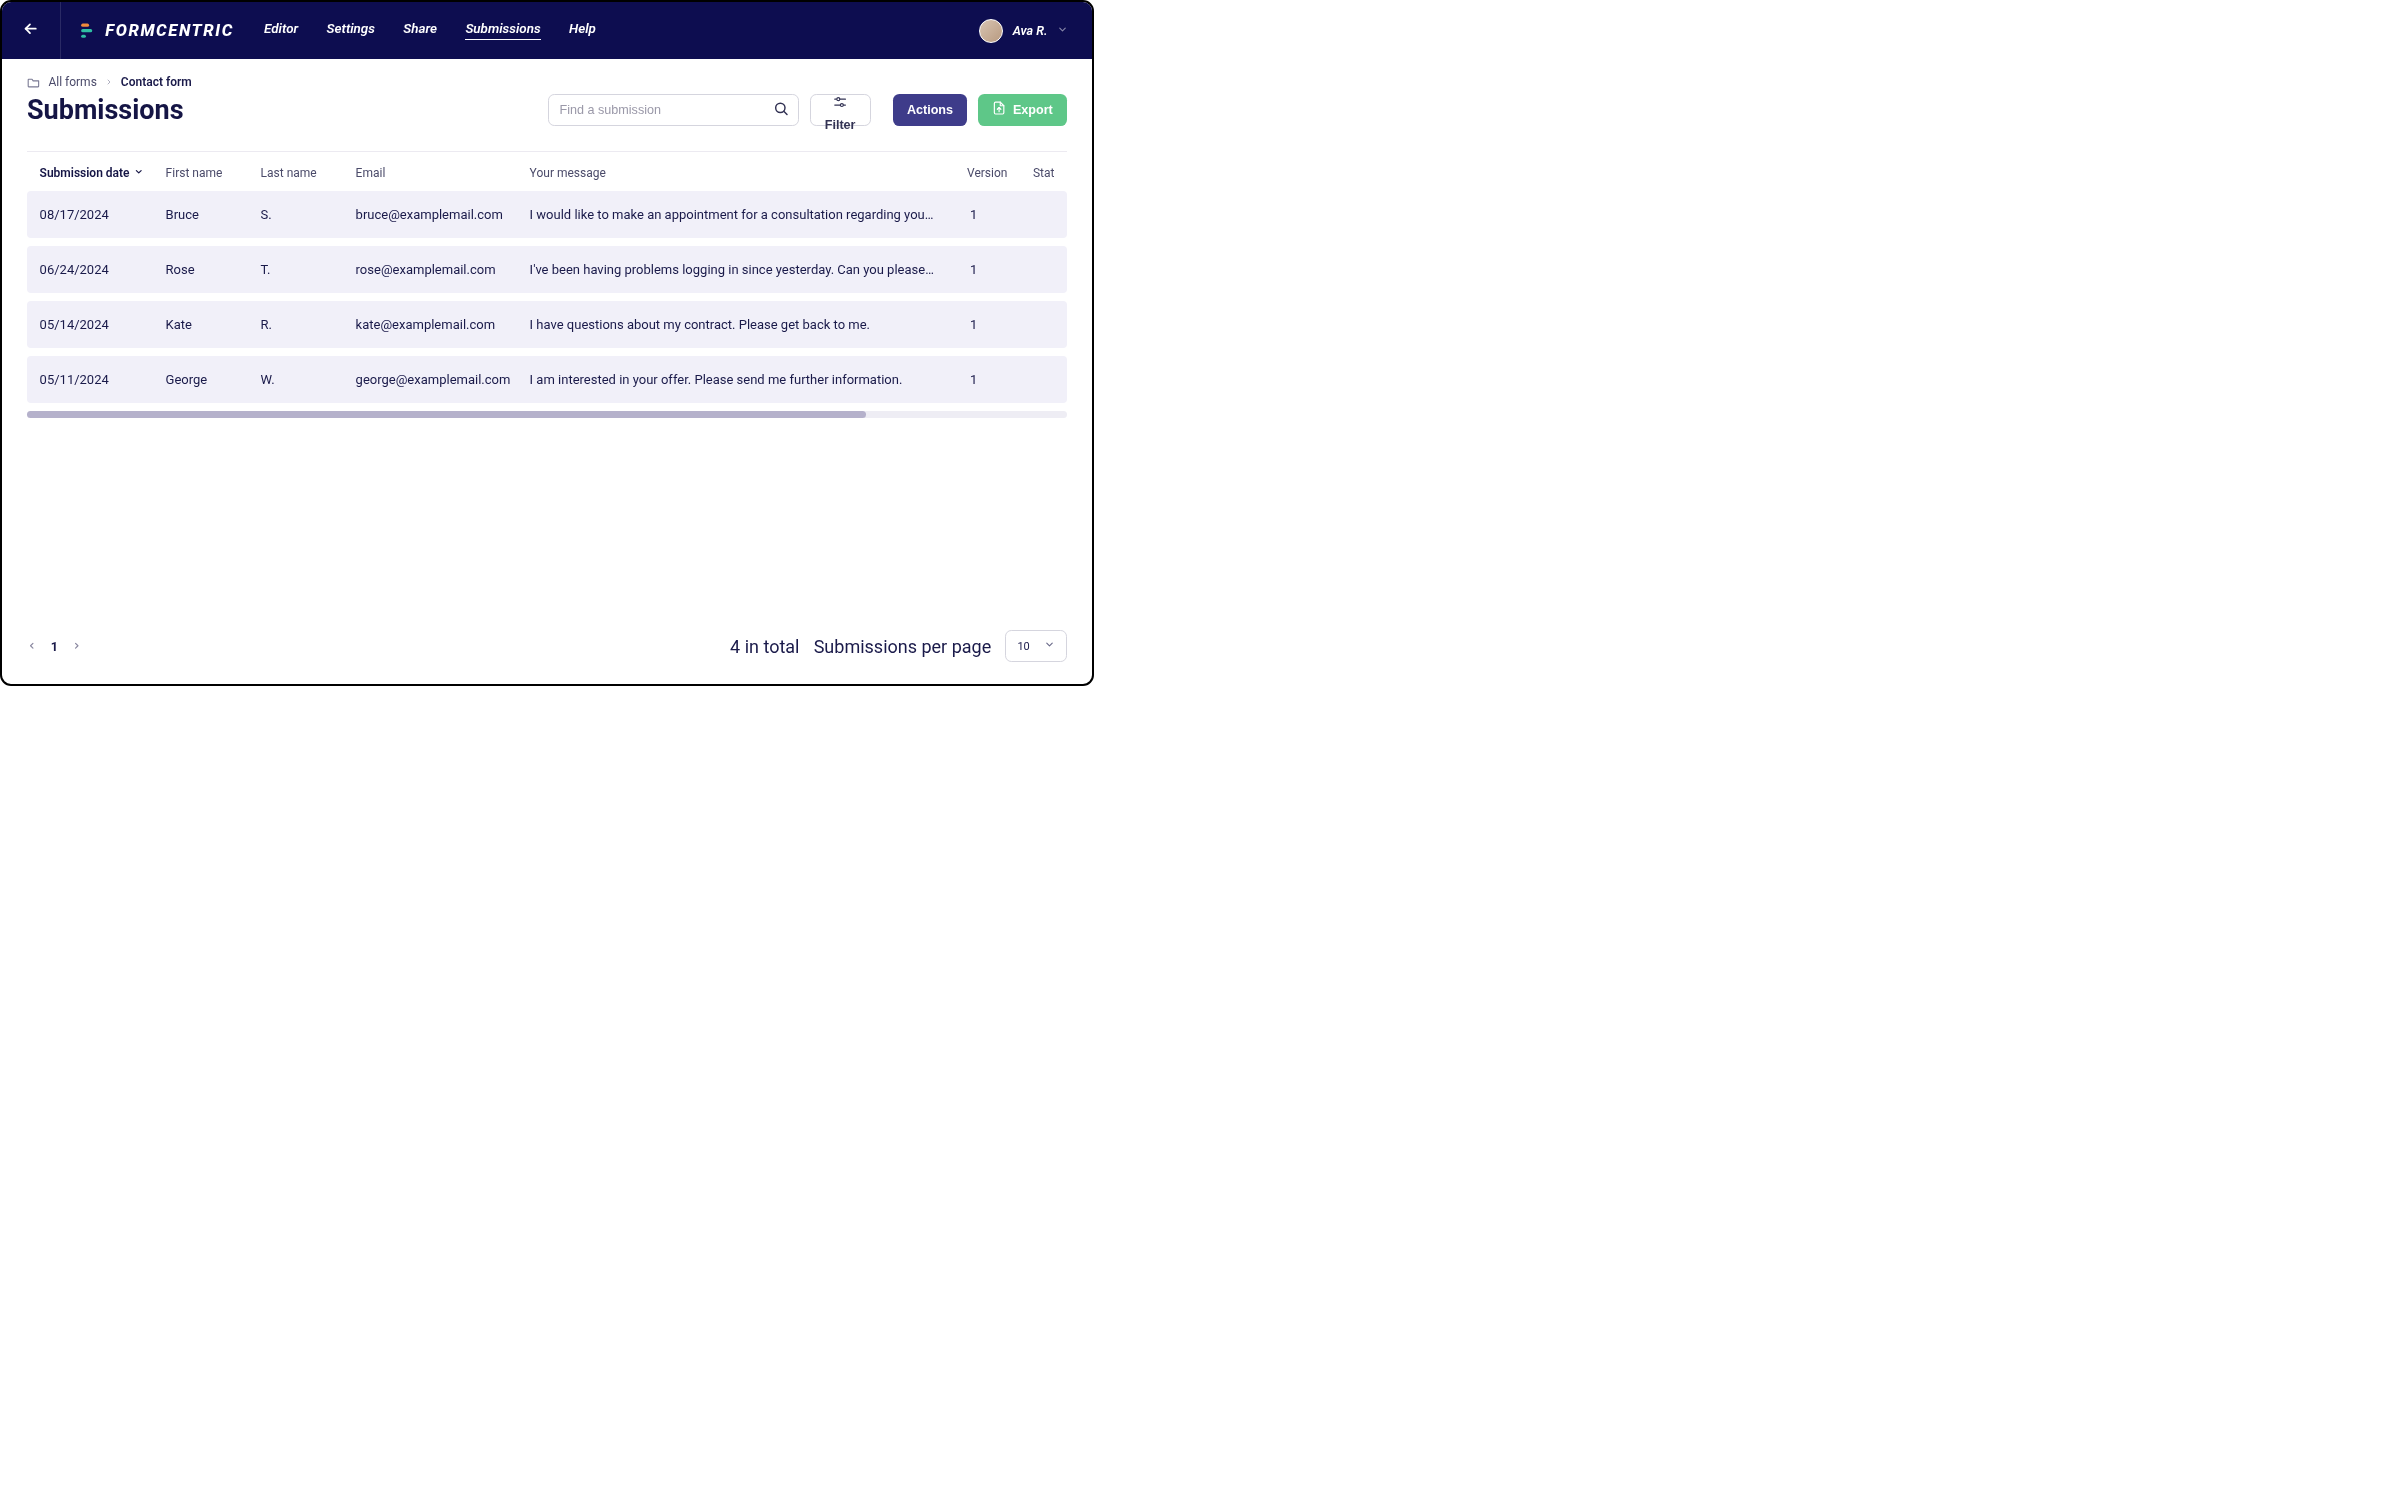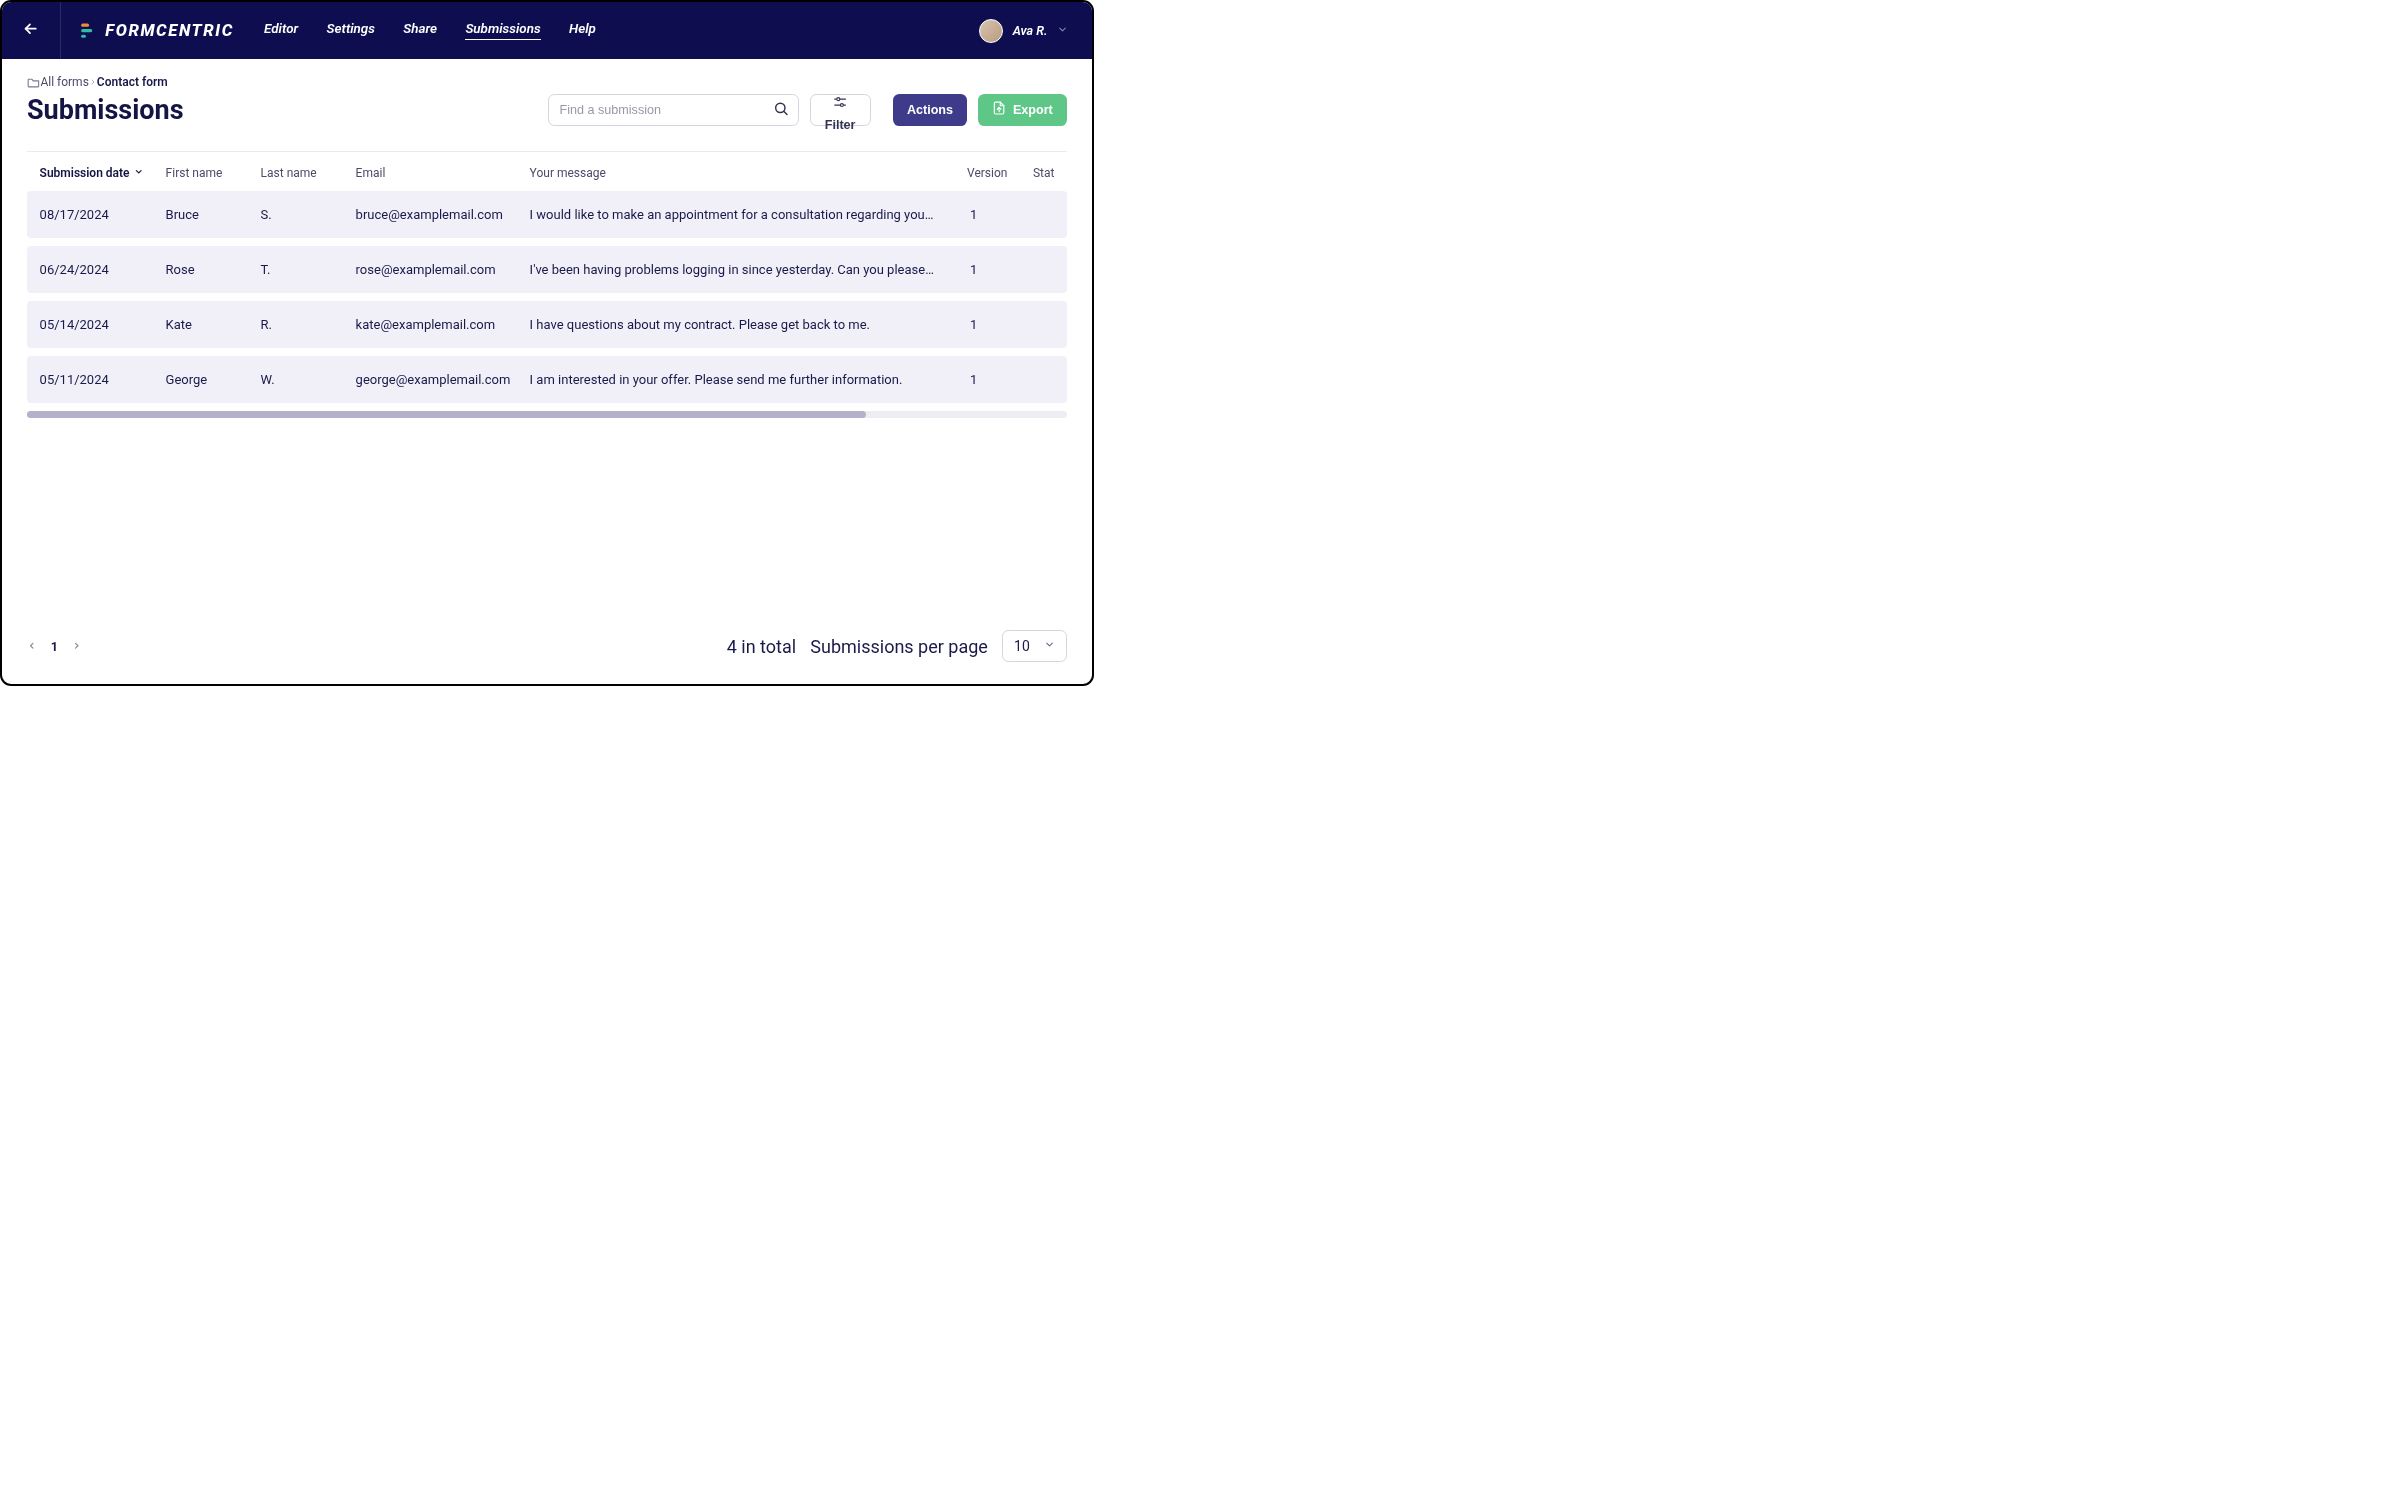--- a/index.html
+++ b/index.html
@@ -93,21 +93,21 @@
   font-size: 11px;
 }
 
 
 .content {
   padding: 16px 25px 0 25px;
 }
 .breadcrumb-row {
   display: flex;
   align-items: center;
-  gap: 0;
+  gap: 8px;
   color: #6b6b8a;
   font-size: 12px;
   margin-bottom: 4.7px;
 }
 .breadcrumb-row .folder-icon {
   width: 13.4px; height: 11px;
   display: inline-block;
 }
 .breadcrumb-link {
   color: #4b4b6a;
@@ -266,21 +266,21 @@
 .footer-text { color: #1a1a4a; font-size: 18px; }
 .perpage {
   border: 0.8px solid #d5d5de;
   border-radius: 6.3px;
   height: 32px;
   display: inline-flex;
   align-items: center;
   gap: 14.2px;
   padding: 0 11px;
   cursor: pointer;
-  font-size: 14px;
+  font-size: 11px;
 }
 .perpage-chevron { color: #6b6b8a; font-size: 11px; }
 </style>
 </head>
 <body>
 
 <div class="topbar">
   <div class="back-area">
     <span class="back-arrow">
       <svg width="17.4" height="17.4" viewBox="0 0 24 24" fill="none" stroke="#fff" stroke-width="2.4" stroke-linecap="round" stroke-linejoin="round">

